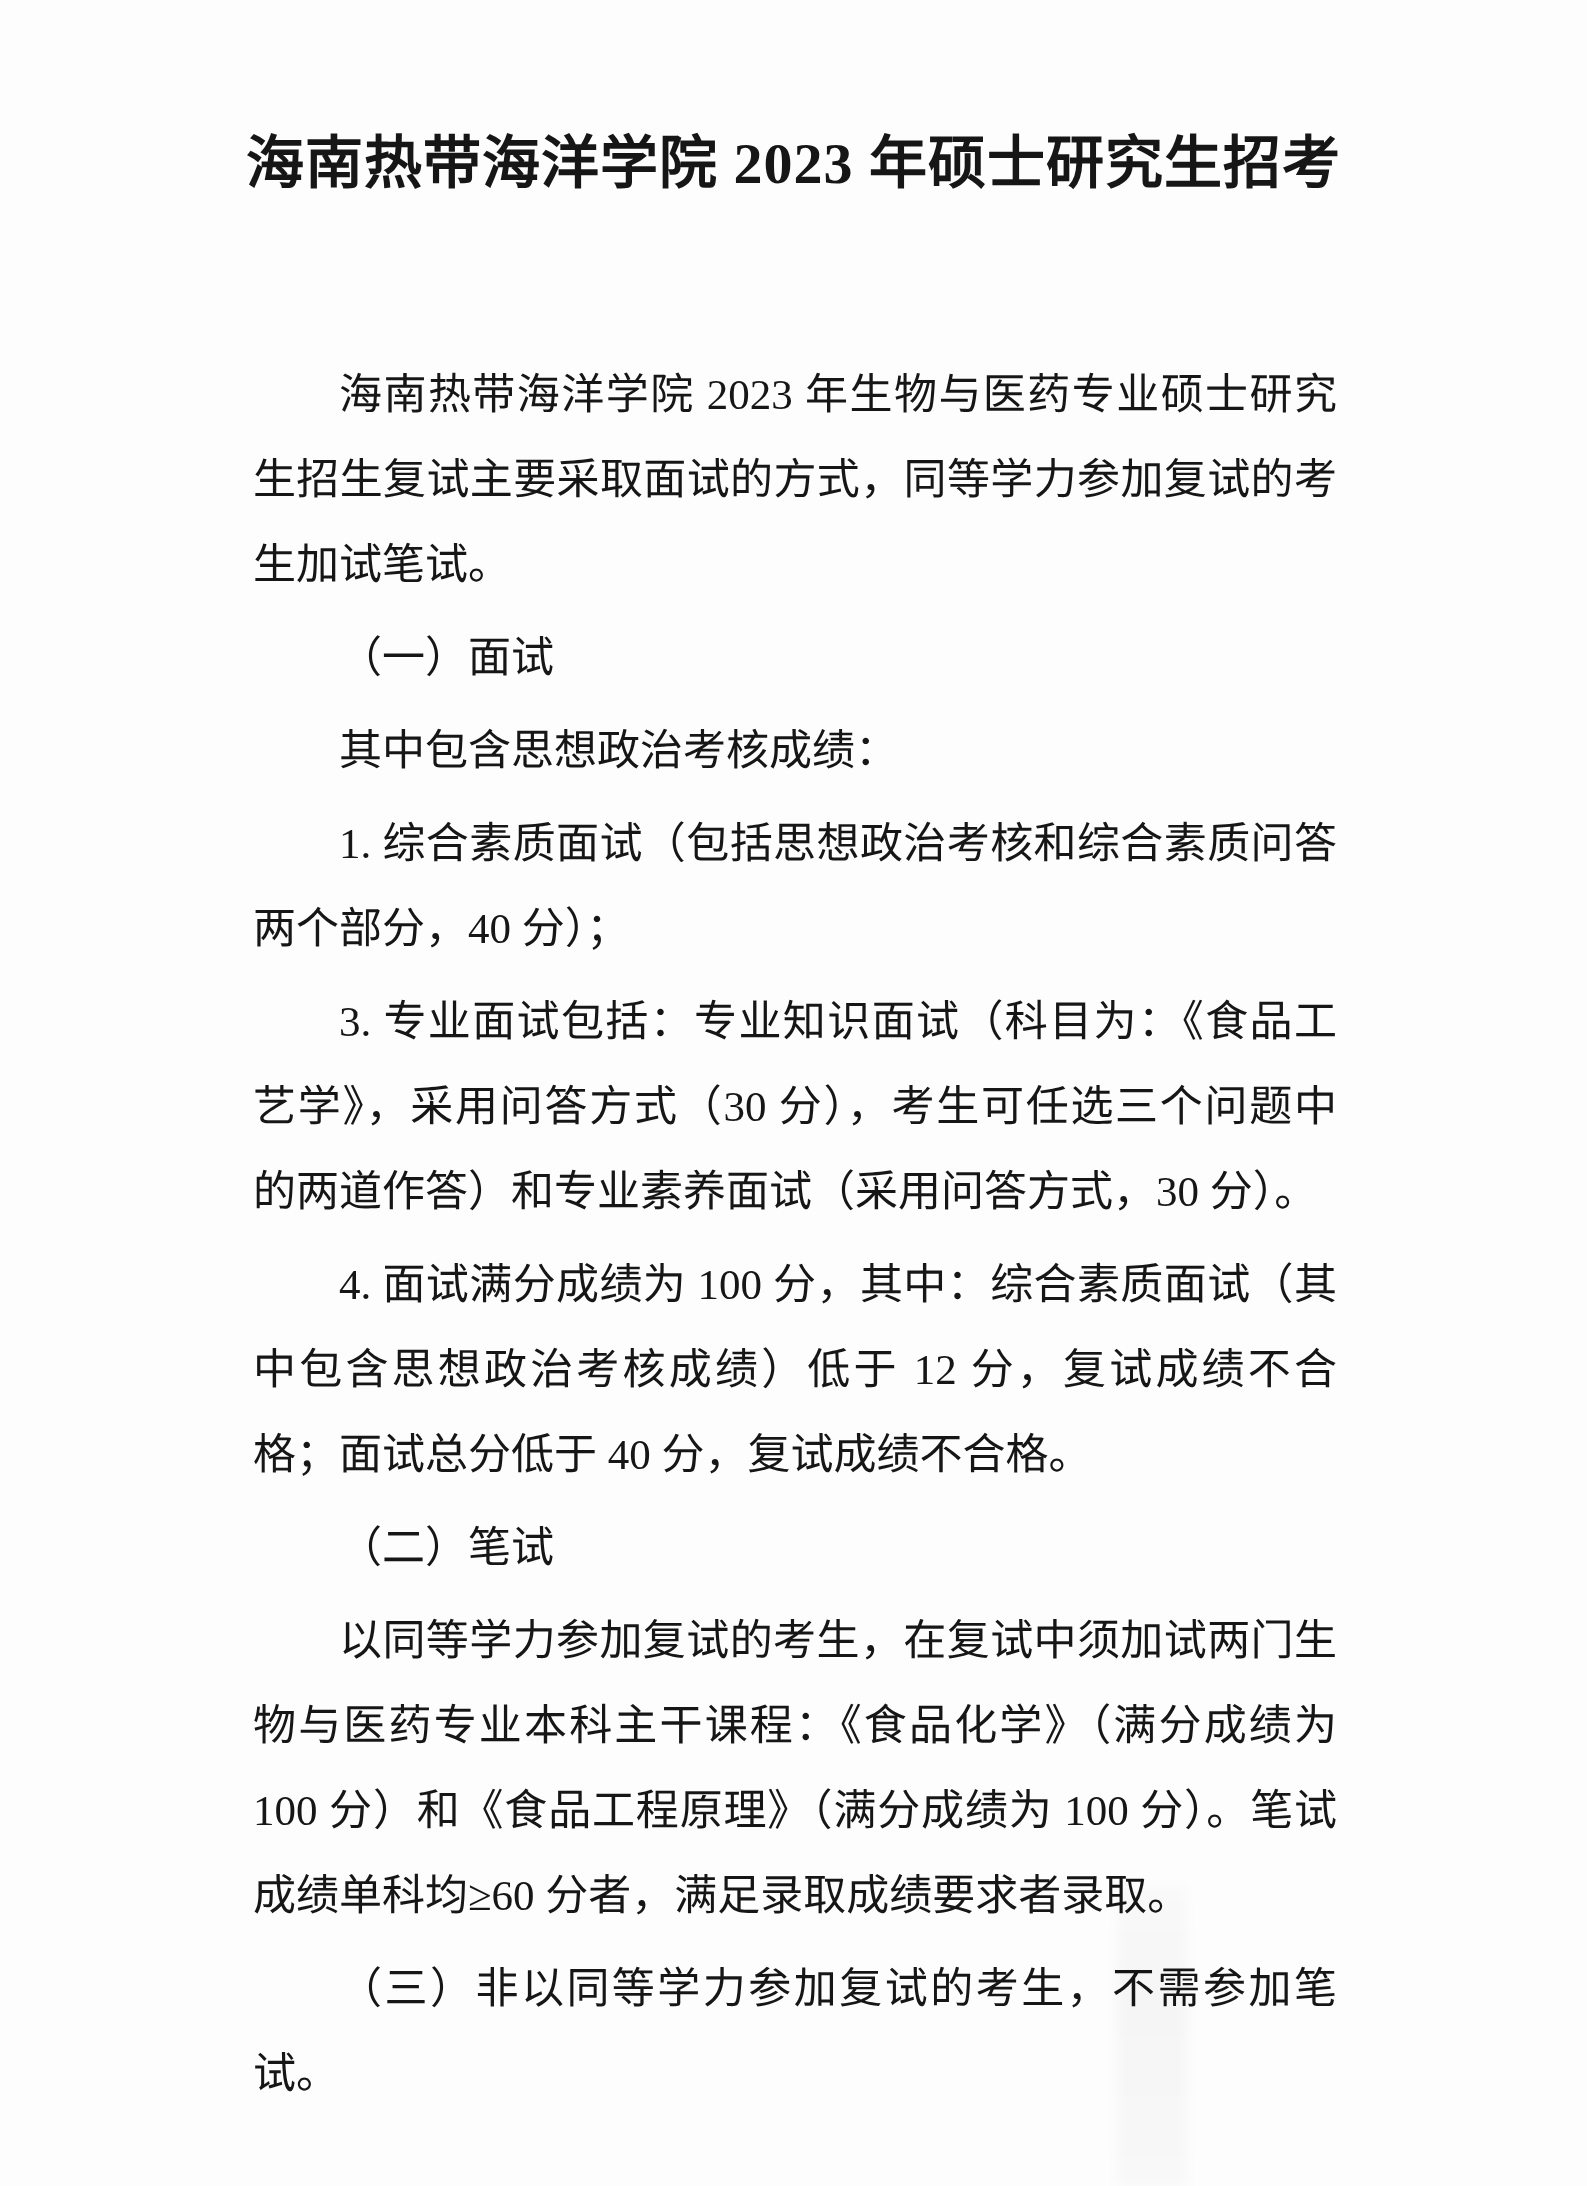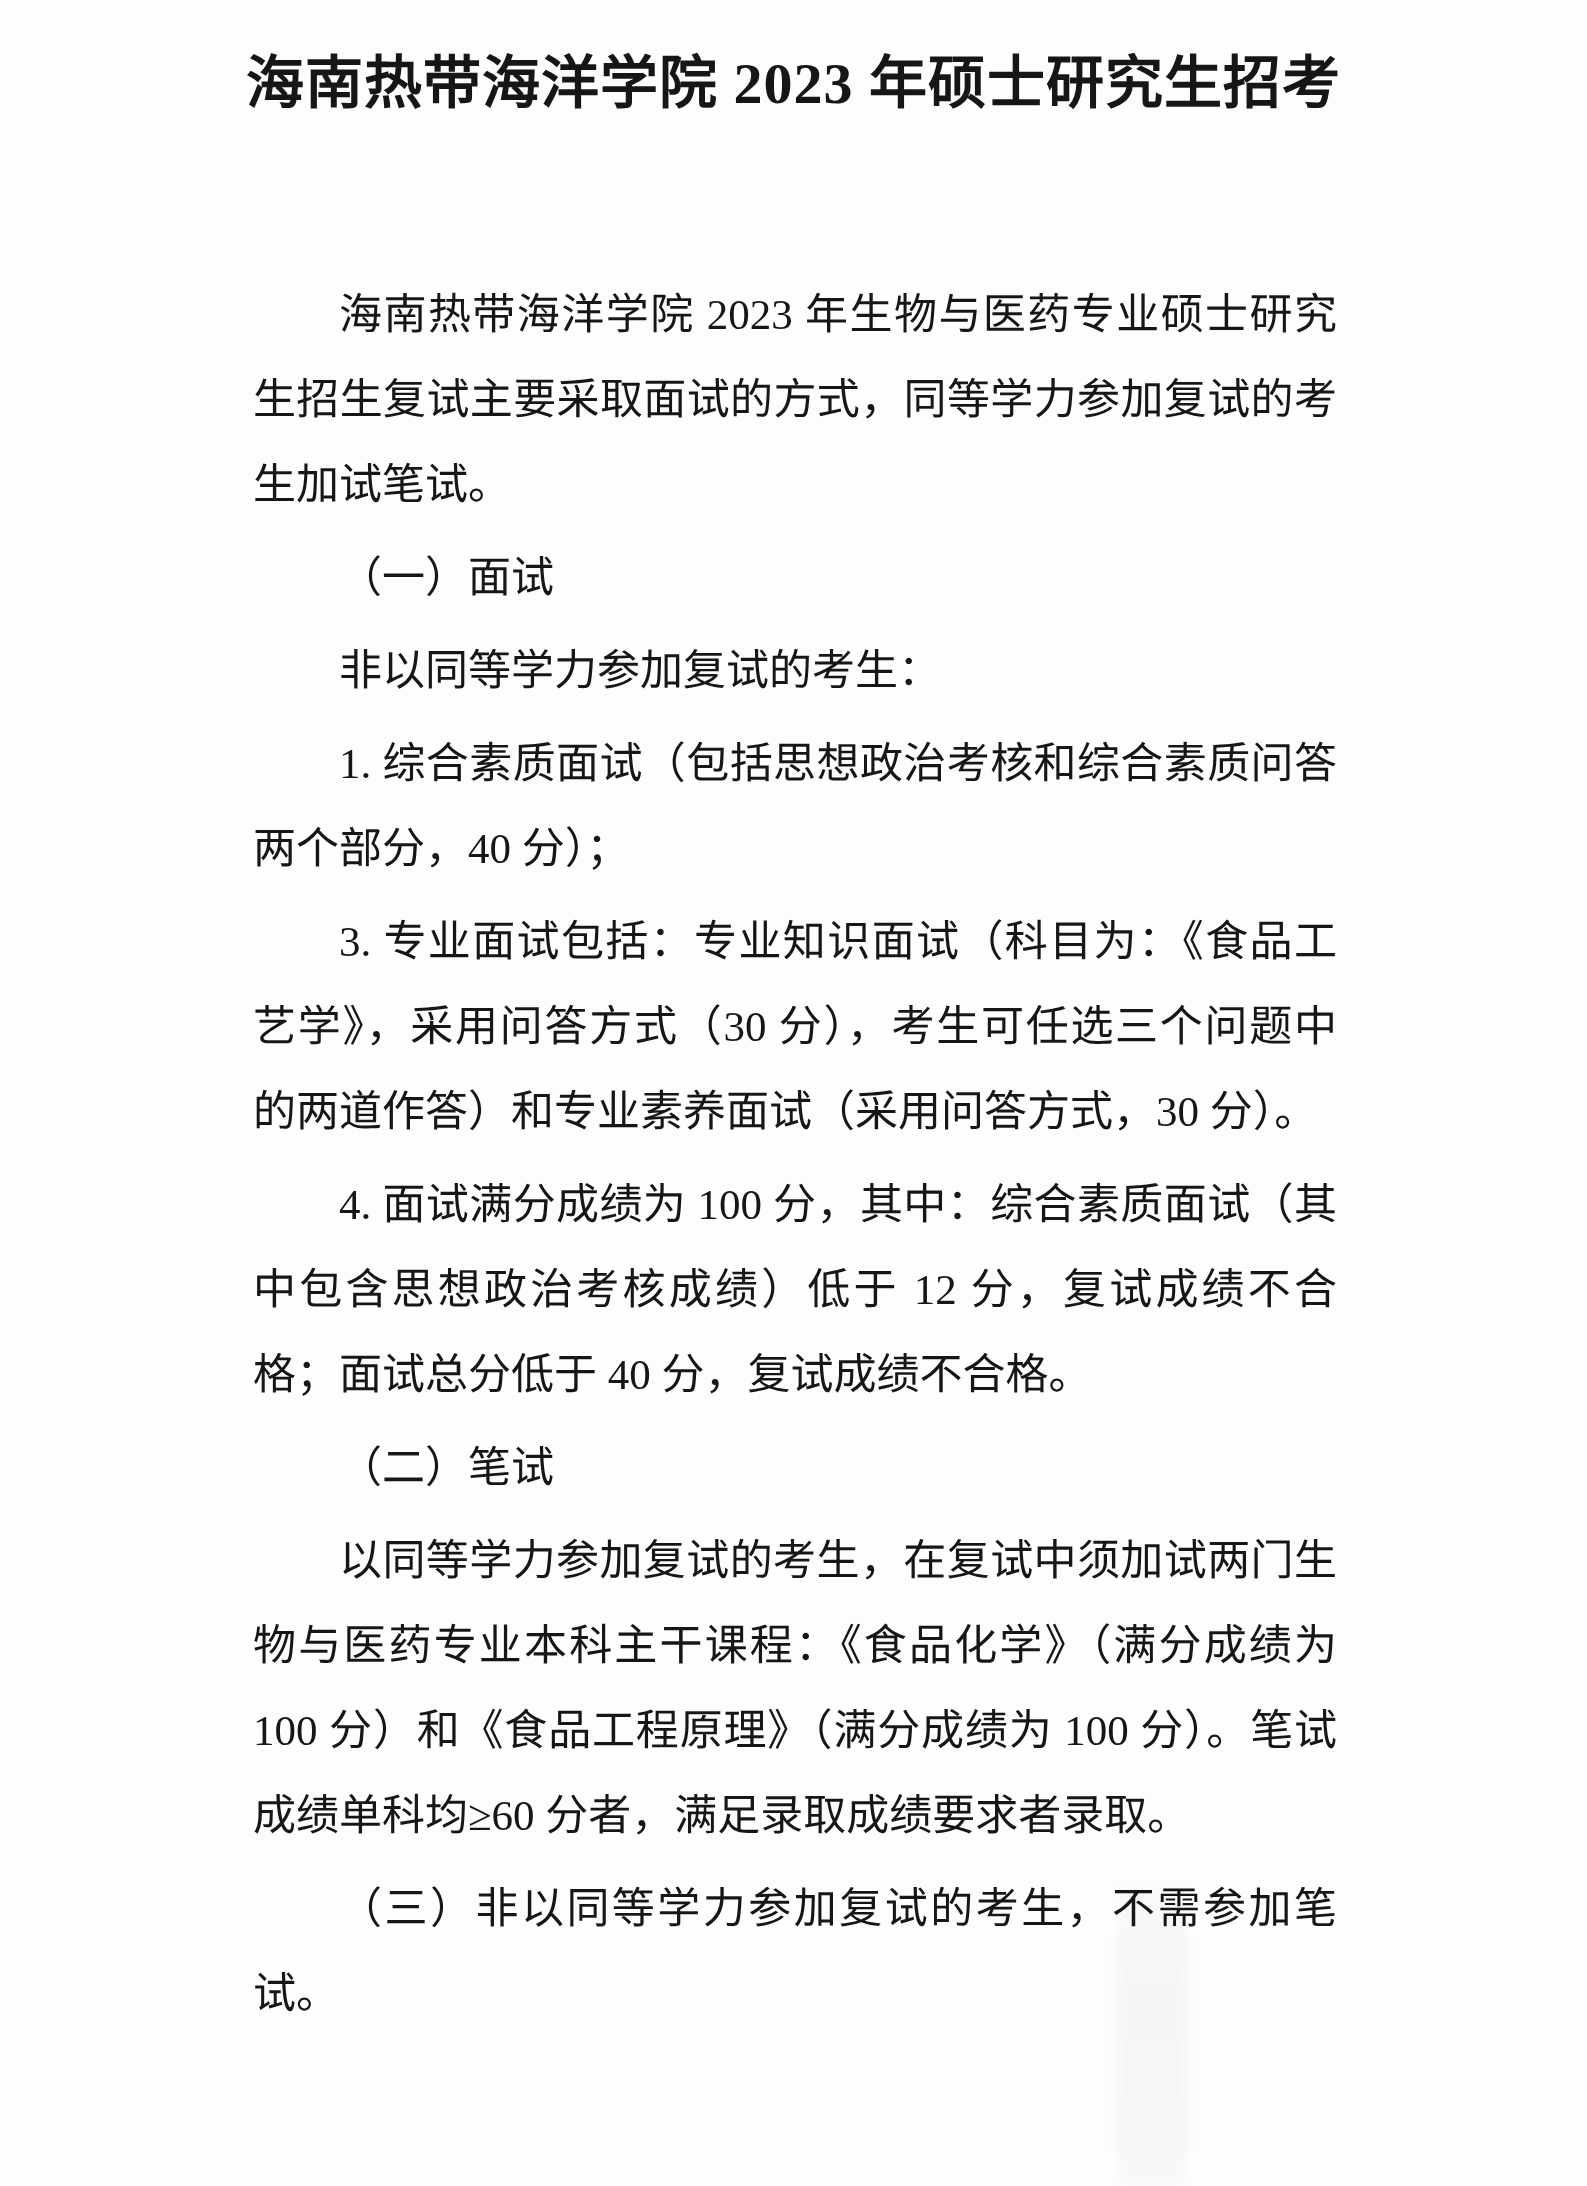--- a/index.html
+++ b/index.html
@@ -12,21 +12,21 @@
     position: relative;
     width: 1587px;
     height: 2186px;
     margin: 0 auto;
     background: #fdfdfd;
     color: #161616;
     font-family: "Liberation Serif", "DejaVu Serif", serif;
     overflow: hidden;
   }
   .title {
-    padding-top: 40px;
+    padding-top: 120px;
     text-align: center;
     font-weight: 700;
     font-size: 58px;
     line-height: 88px;
     letter-spacing: 1px;
   }
   .title-line {
     white-space: nowrap;
   }
   .doc-body {
@@ -61,21 +61,21 @@
 
 <div class="page">
 
   <header class="title">
     <div class="title-line">海南热带海洋学院 2023 年硕士研究生招考</div>
   </header>
 
   <main class="doc-body">
     <p>海南热带海洋学院 2023 年生物与医药专业硕士研究生招生复试主要采取面试的方式，同等学力参加复试的考生加试笔试。</p>
     <p>（一）面试</p>
-    <p>非以同等学力参加复试的考生：</p>
+    <p>其中包含思想政治考核成绩：</p>
     <p>1. 综合素质面试（包括思想政治考核和综合素质问答两个部分，40 分）；</p>
     <p>3. 专业面试包括：专业知识面试（科目为：《食品工艺学》，采用问答方式（30 分），考生可任选三个问题中的两道作答）和专业素养面试（采用问答方式，30 分）。</p>
     <p>4. 面试满分成绩为 100 分，其中：综合素质面试（其中包含思想政治考核成绩）低于 12 分，复试成绩不合格；面试总分低于 40 分，复试成绩不合格。</p>
     <p>（二）笔试</p>
     <p>以同等学力参加复试的考生，在复试中须加试两门生物与医药专业本科主干课程：《食品化学》（满分成绩为 100 分）和《食品工程原理》（满分成绩为 100 分）。笔试成绩单科均≥60 分者，满足录取成绩要求者录取。</p>
     <p>（三）非以同等学力参加复试的考生，不需参加笔试。</p>
   </main>
 
   <div class="scan-smudge"></div>
 

